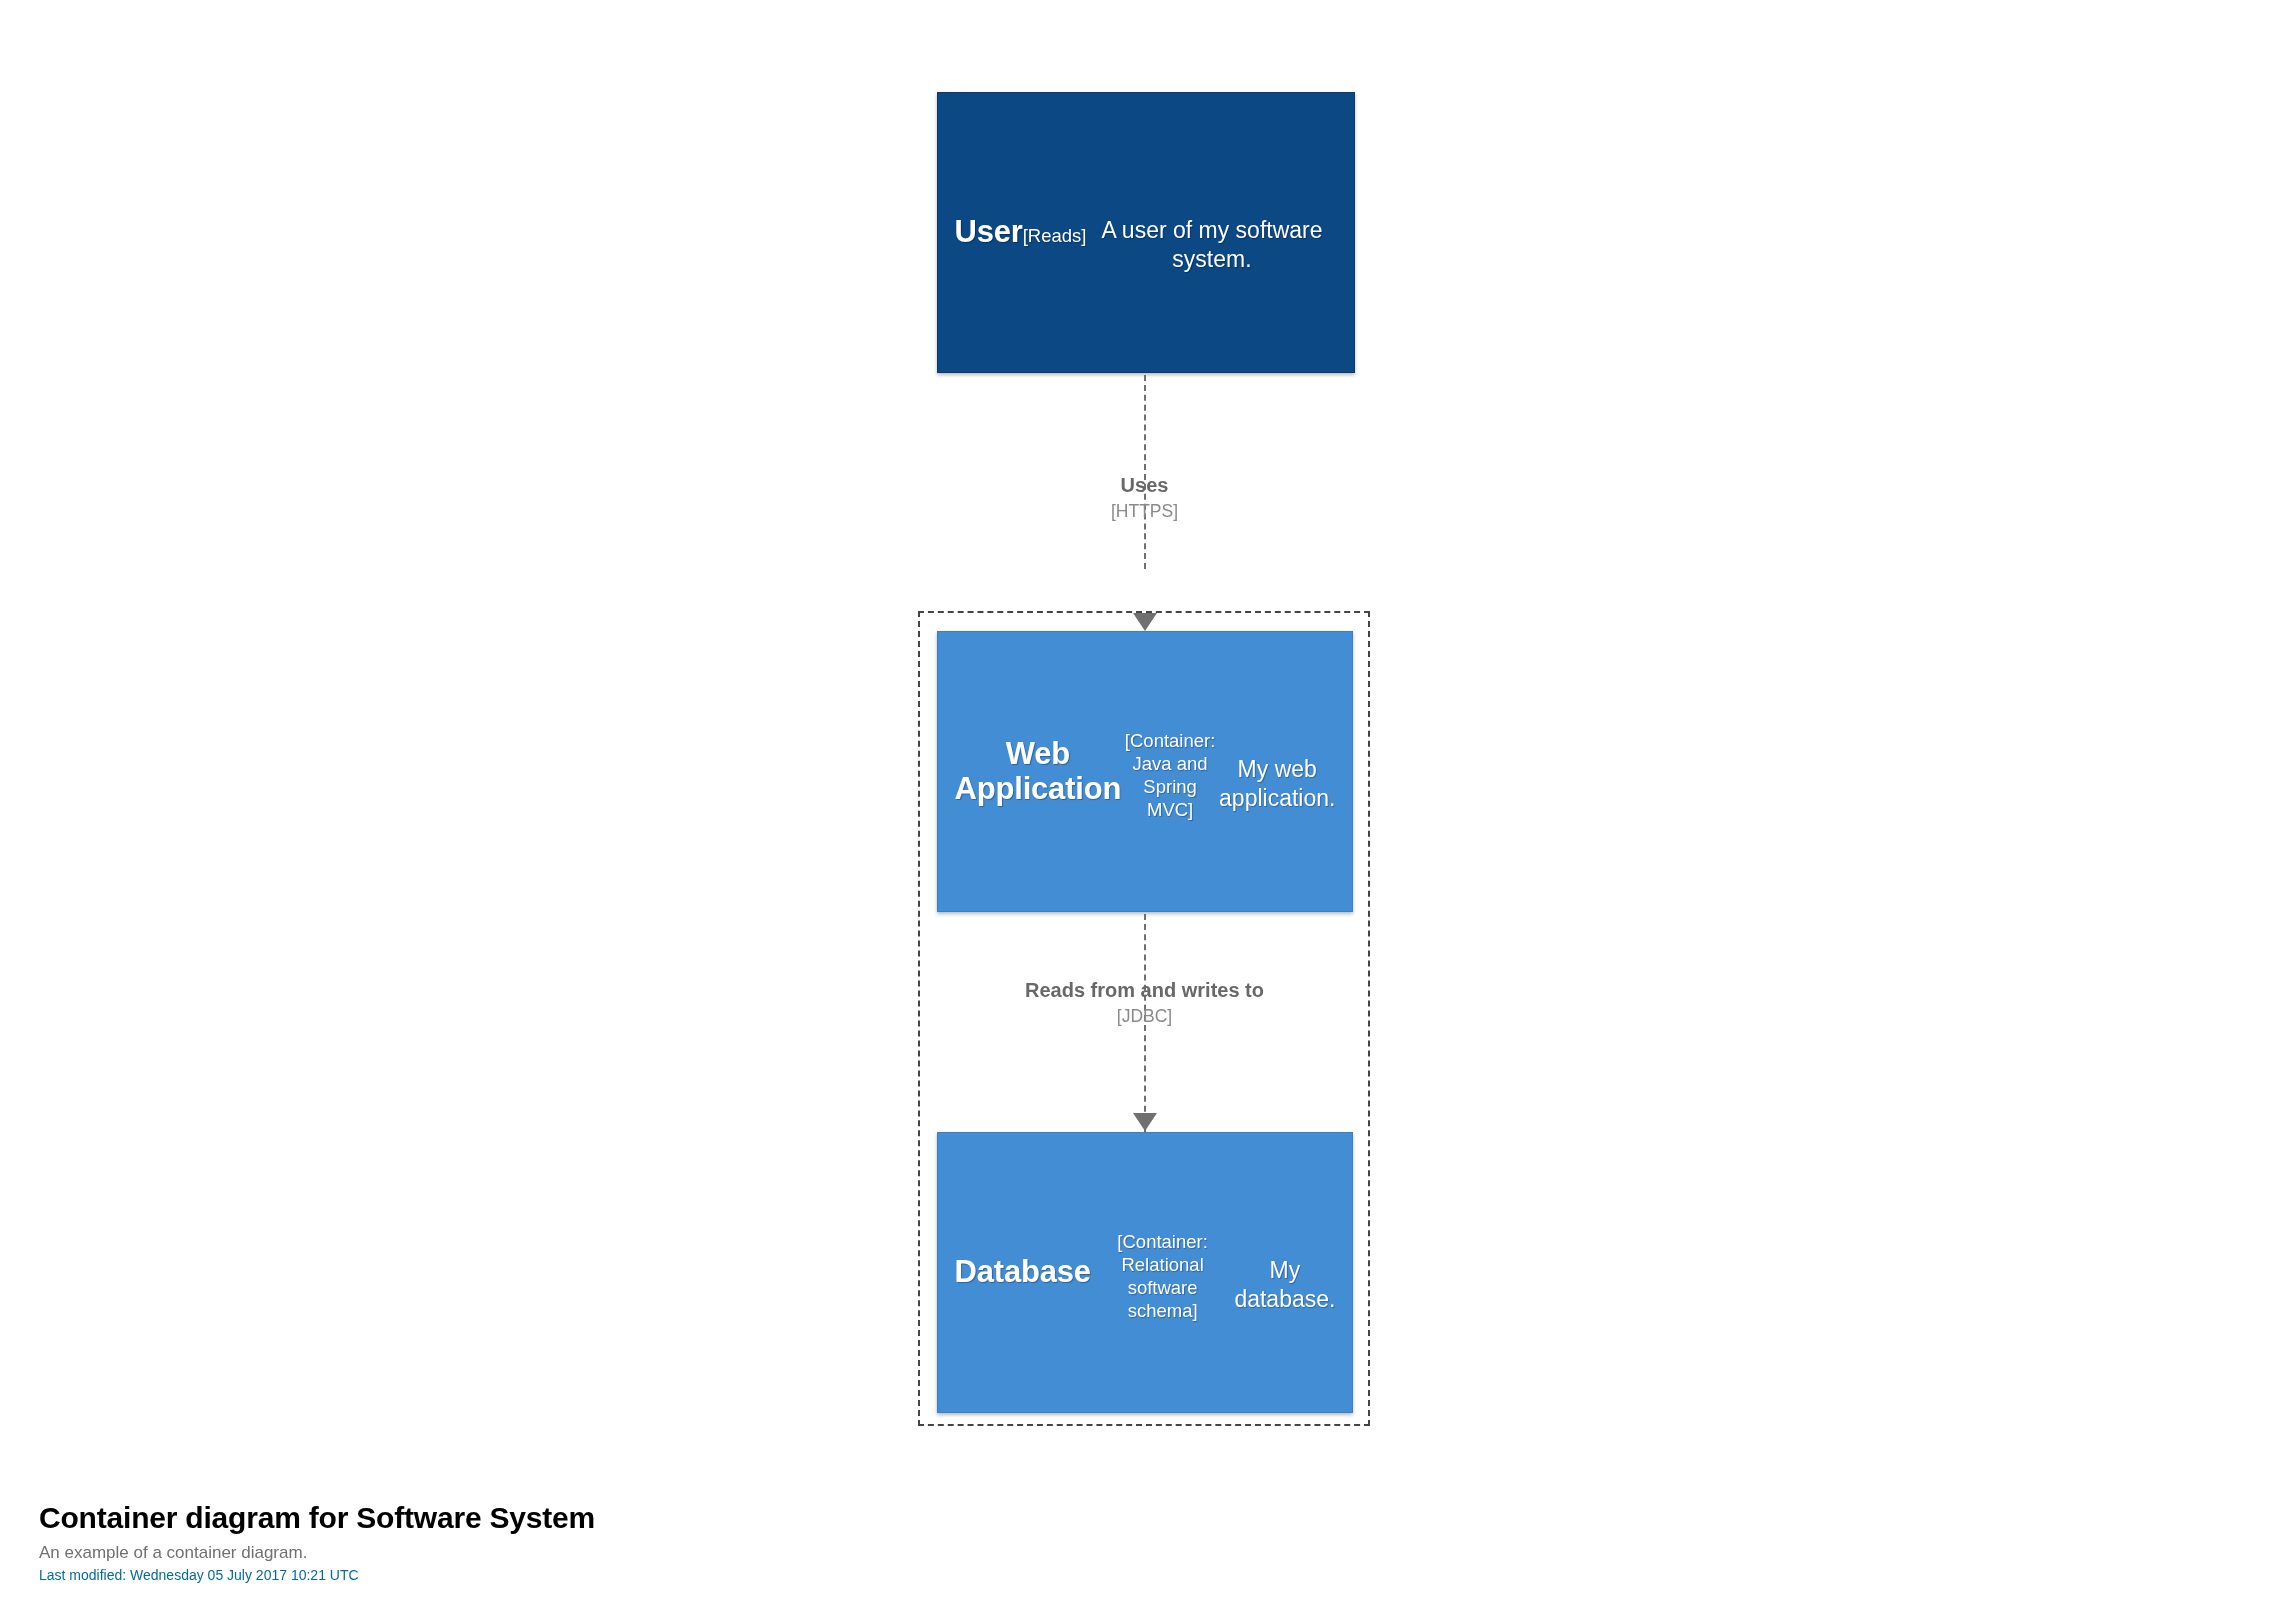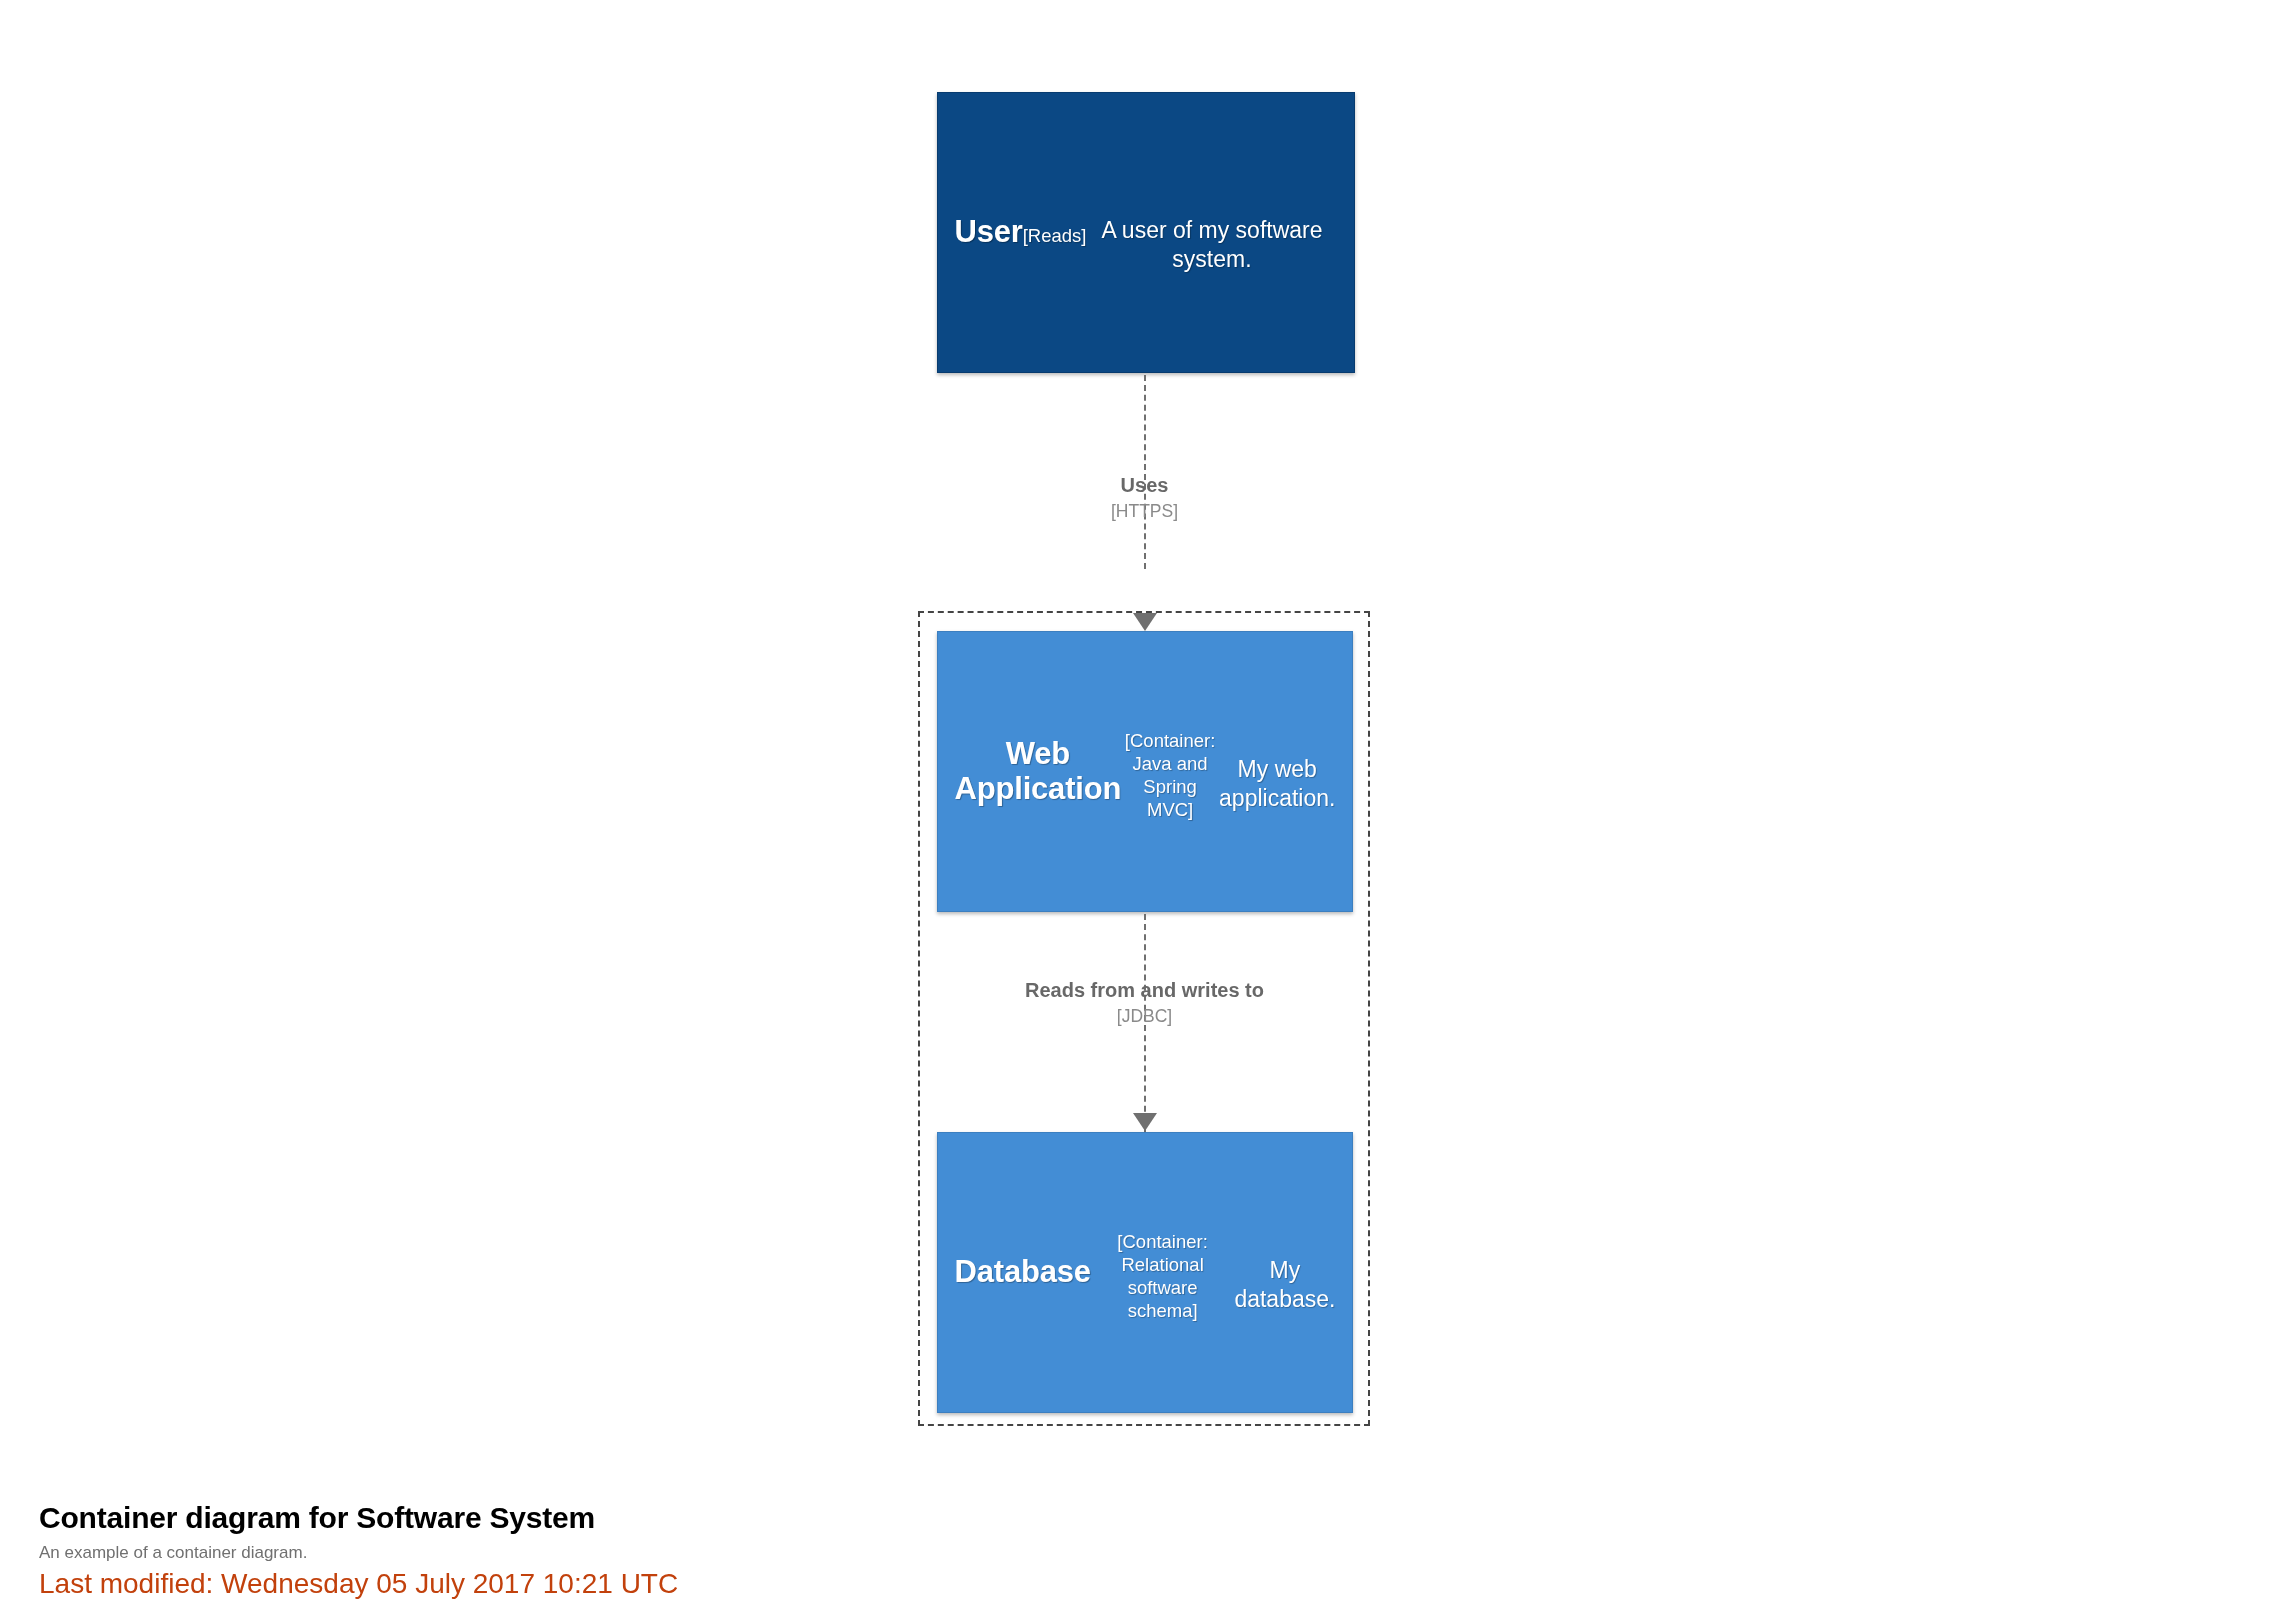--- a/index.html
+++ b/index.html
@@ -145,23 +145,23 @@
     letter-spacing: -0.2px;
   }
   #caption .cap-sub {
     font-size: 17px;
     font-weight: normal;
     color: #707070;
     line-height: 1.3;
     margin-top: 5.5px;
   }
   #caption .cap-modified {
-    font-size: 28px;
-    font-weight: normal;
-    color: #c2410c;
+    font-size: 14px;
+    font-weight: normal;
+    color: #0369a1;
     line-height: 1.3;
     margin-top: 1.8px;
   }
 </style>
 </head>
 <body>
 
 <div id="canvas">
 
   <div id="boundary"></div>

